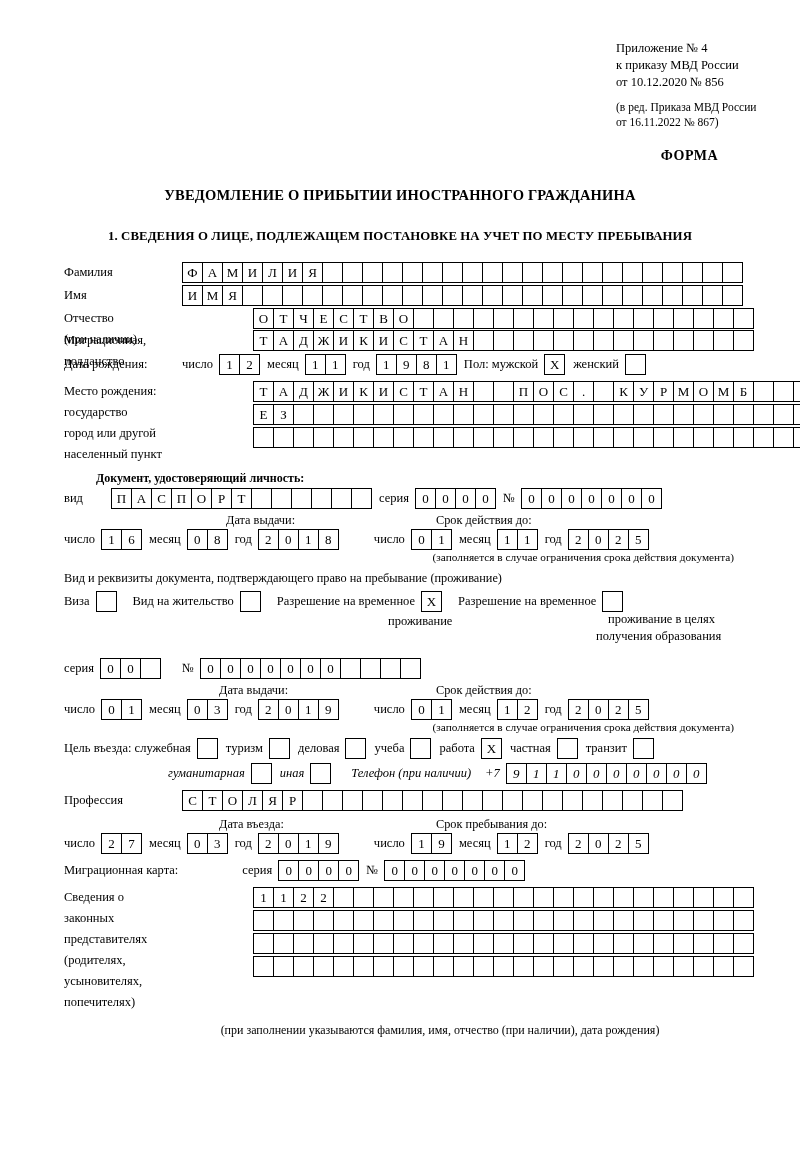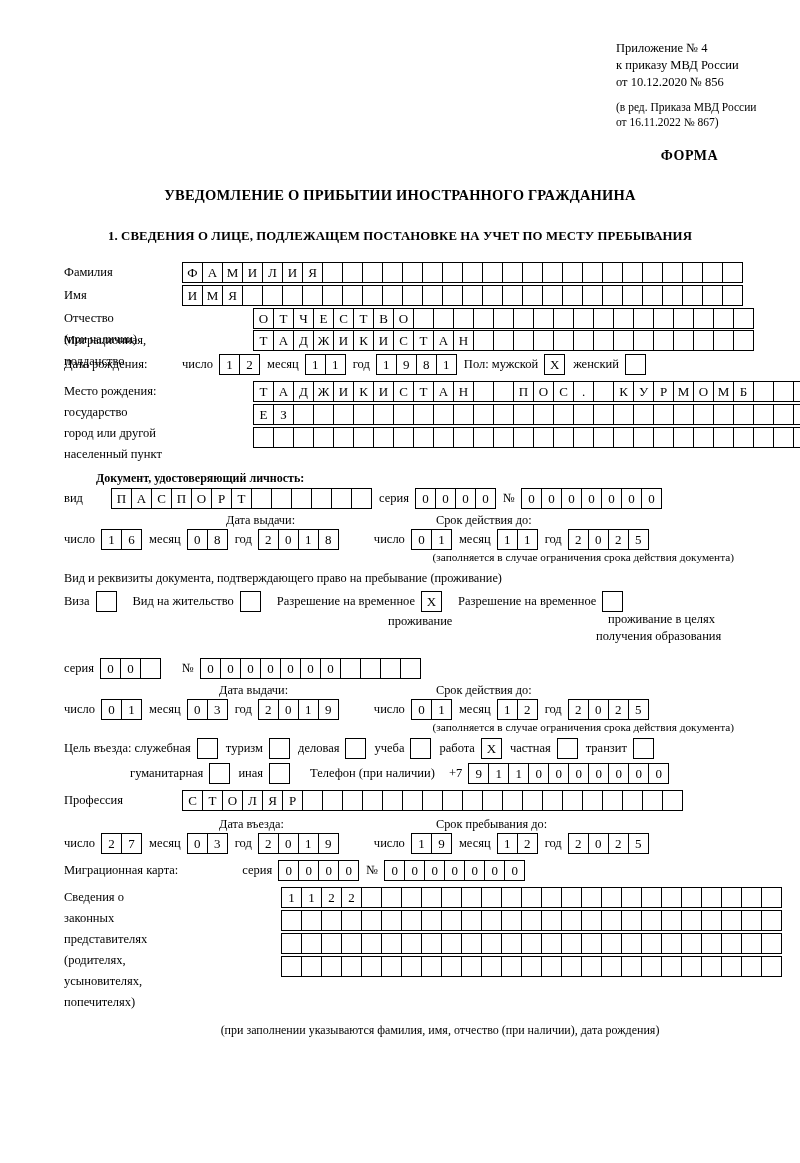--- a/index.html
+++ b/index.html
@@ -624,21 +624,21 @@
       <span class="box"></span>
       <span class="ilbl l2">работа</span>
       <span class="box">X</span>
       <span class="ilbl l2">частная</span>
       <span class="box"></span>
       <span class="ilbl l2">транзит</span>
       <span class="box"></span>
     </div>
   </div>
 
-  <div class="row" style="margin-left:74px;margin-top:4px;">
+  <div class="row" style="margin-left:112px;margin-top:4px;font-style:italic;">
     <div class="vc">
       <span class="ilbl">гуманитарная</span>
       <span class="box"></span>
       <span class="ilbl l2">иная</span>
       <span class="box"></span>
       <span class="ilbl" style="margin-left:20px;">Телефон (при наличии)</span>
       <span class="ilbl" style="margin-left:8px;">+7</span>
       <span class="cells" id="phone-cells">
           <div class="cell">9</div>
           <div class="cell">1</div>
@@ -746,21 +746,21 @@
           <div class="cell">0</div>
           <div class="cell">0</div>
           <div class="cell">0</div>
           <div class="cell">0</div>
           <div class="cell">0</div>
           <div class="cell">0</div>
         </span>
     </div>
   </div>
 
-  <div class="row" style="margin-left:8px;margin-top:6px;gap:28px;">
+  <div class="row" style="margin-left:8px;margin-top:6px;">
     <div style="width:118px;flex:0 0 118px;">
       <div class="lbl">Сведения о</div>
       <div class="lbl">законных</div>
       <div class="lbl">представителях</div>
       <div class="lbl">(родителях,</div>
       <div class="lbl">усыновителях,</div>
       <div class="lbl">попечителях)</div>
     </div>
     <div style="margin-left:71px;">
       <div class="cells" id="rp1">

